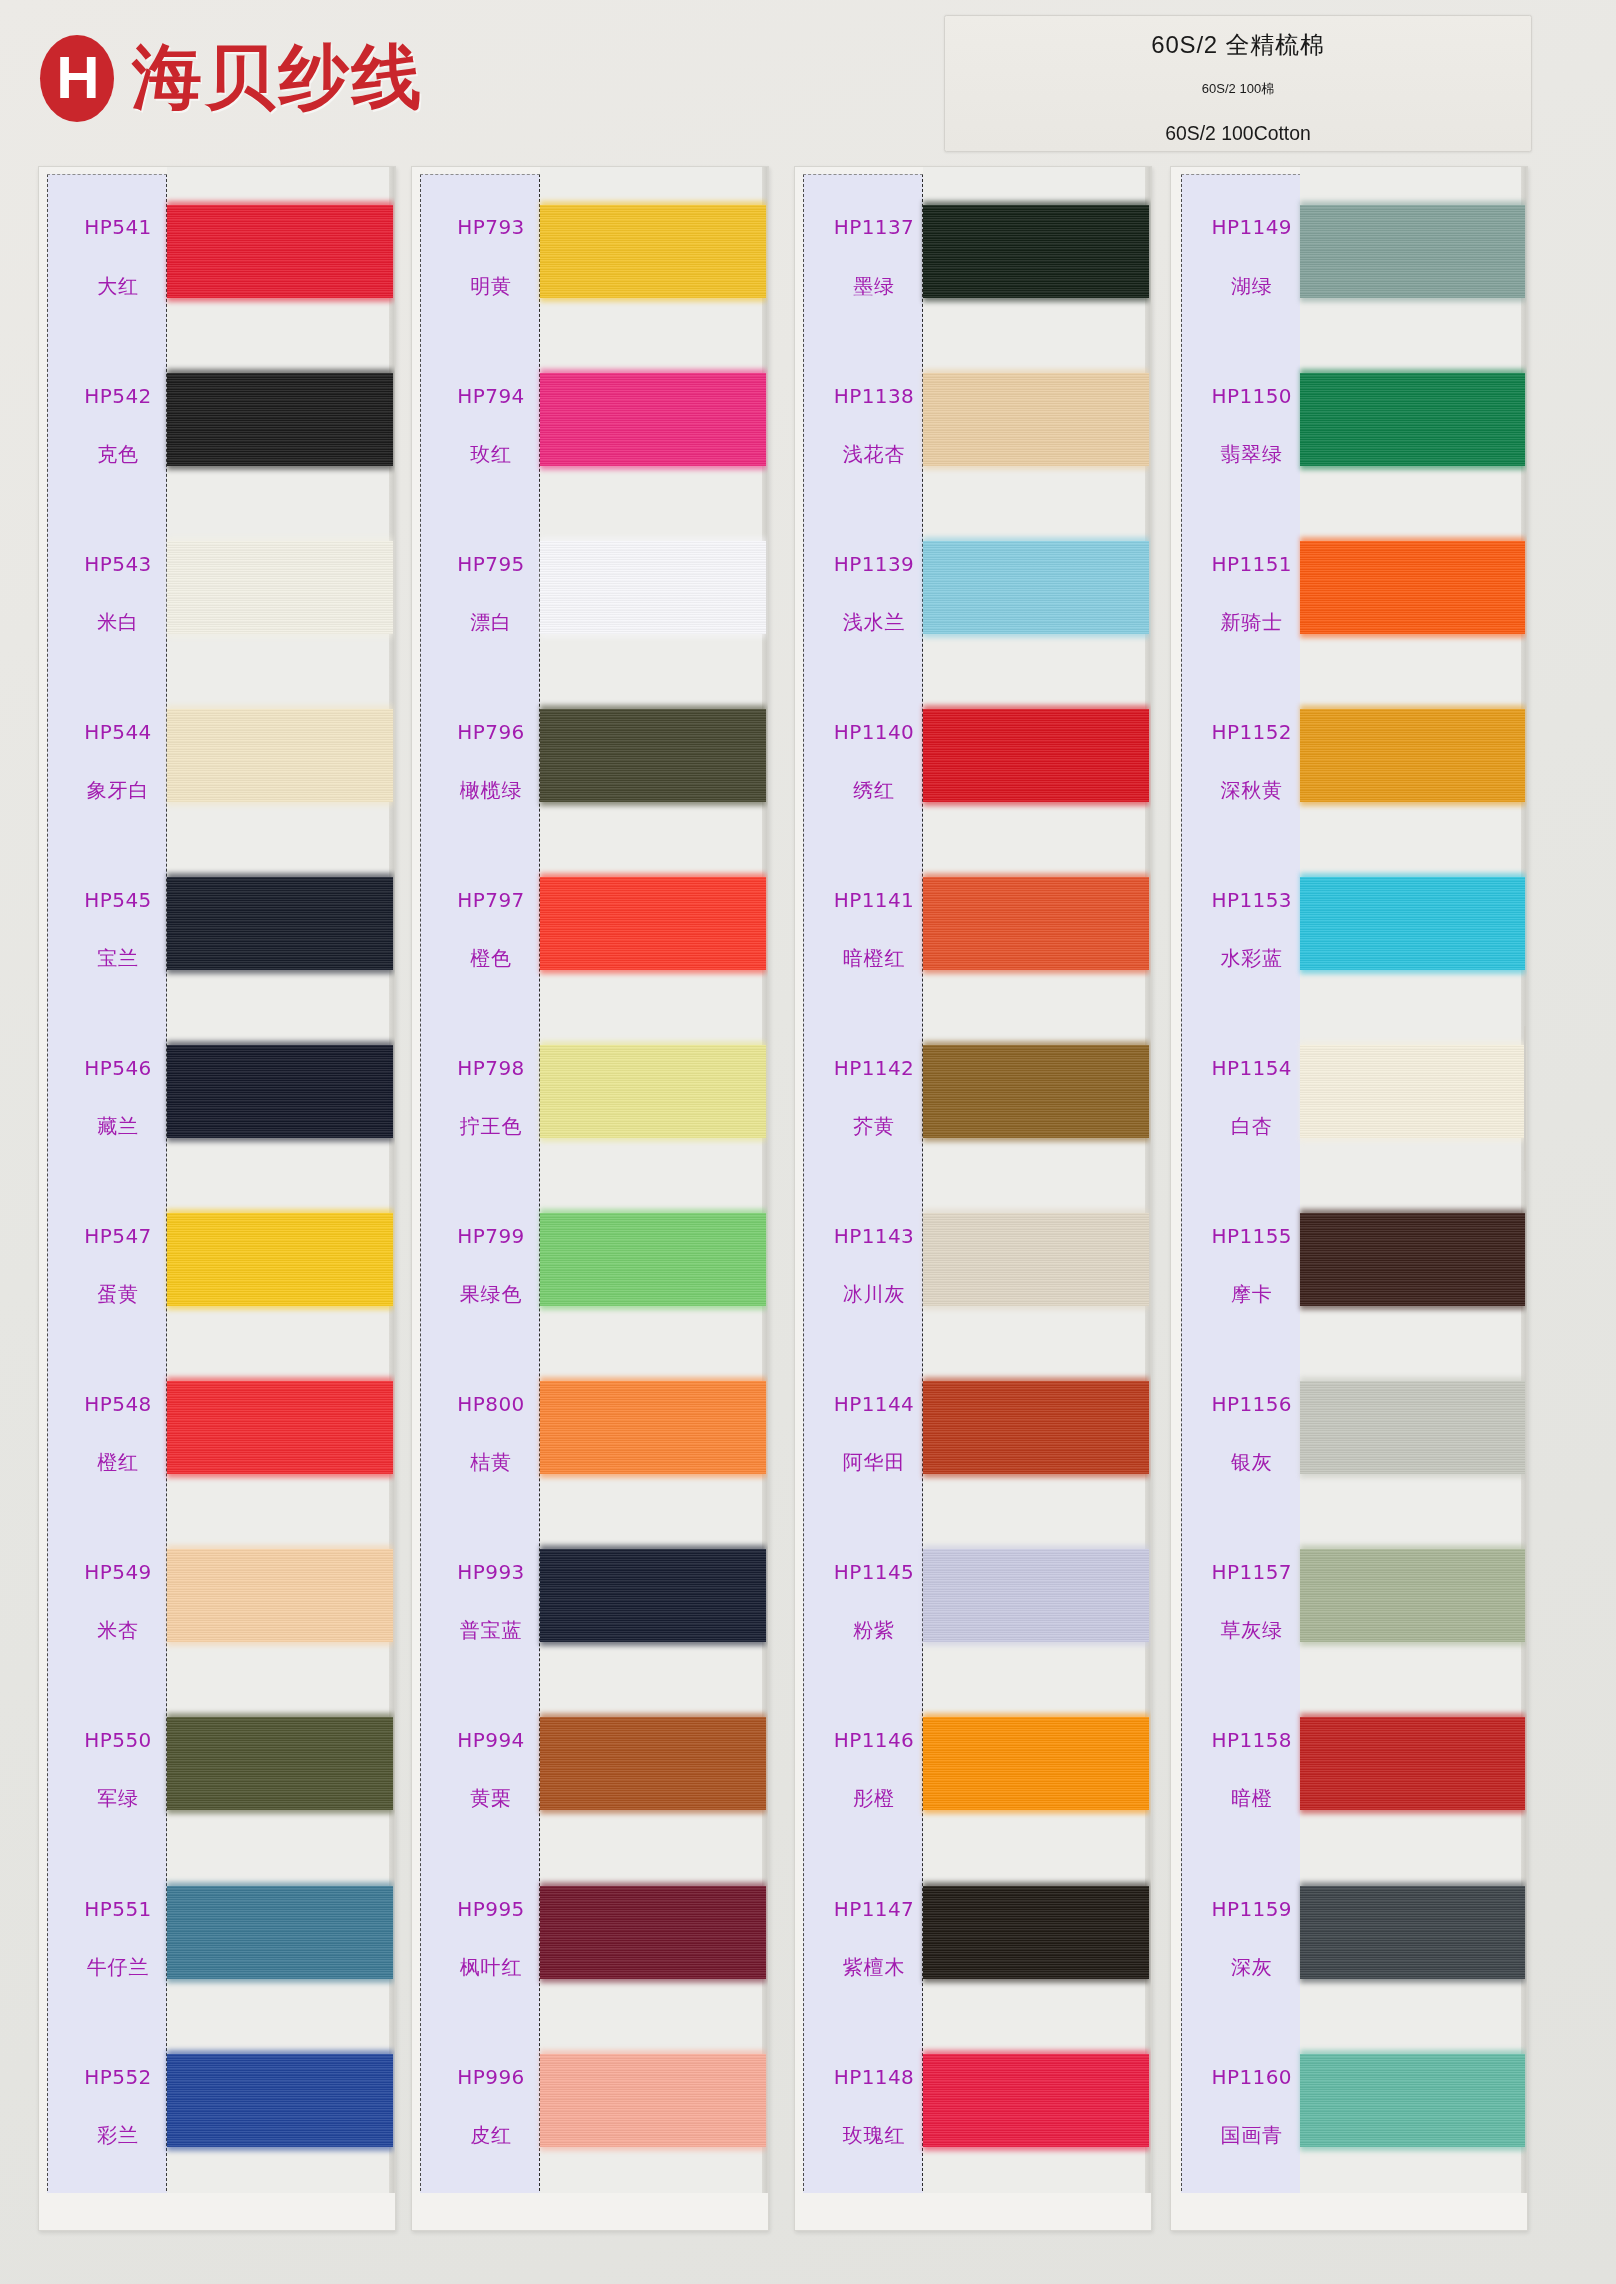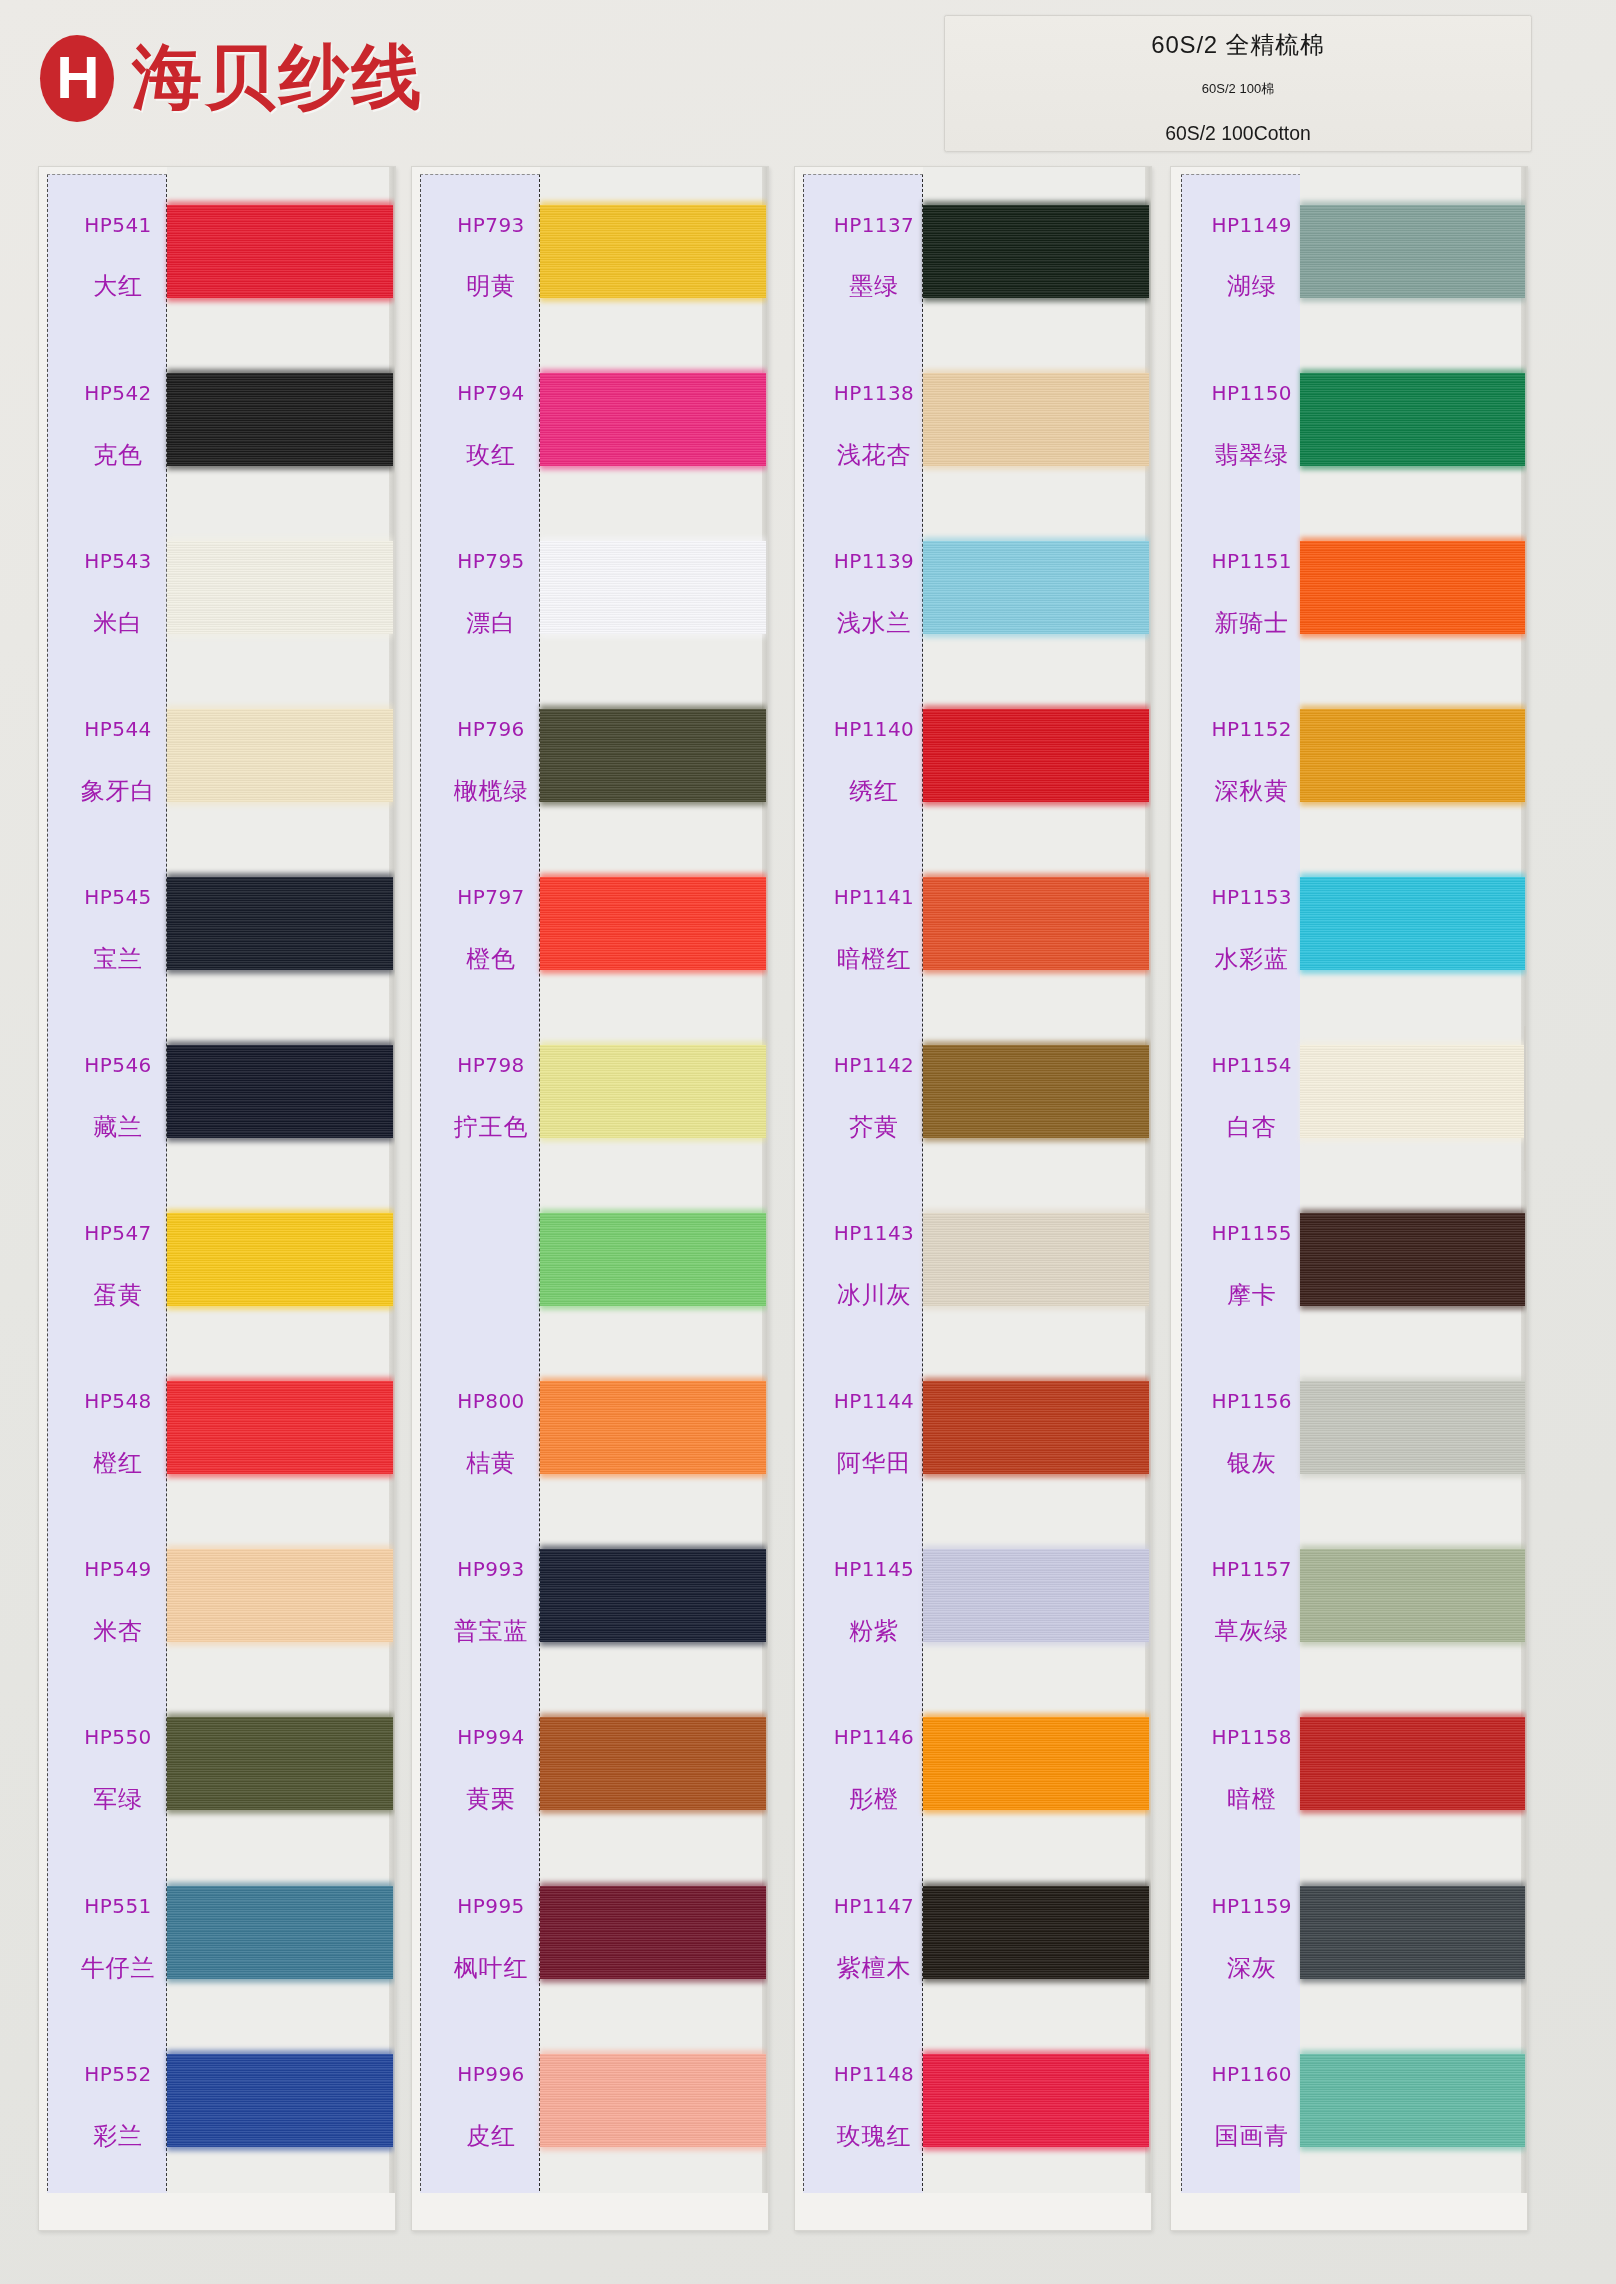--- a/index.html
+++ b/index.html
@@ -104,21 +104,21 @@
     width: 142px; height: 168px;
     display: flex; flex-direction: column;
     align-items: center; justify-content: center;
     gap: 6.5px;
     color: #a21caf;
     z-index: 3;
   }
   .card-4 .label { left: 9.7px; }
   .code { font-size: 20px; letter-spacing: 0.4px; font-weight: 500;
           font-family: "DejaVu Sans", "Liberation Sans", sans-serif; }
-  .cname { font-size: 24px; letter-spacing: 0.8px;
+  .cname { font-size: 20px; letter-spacing: 0.8px;
            font-family: Liberation Sans, sans-serif; margin-top: 27px; }
 
   .swatch {
     position: absolute; left: 128px; top: 31px;
     width: 226px; height: 93px;
     z-index: 2;
     box-shadow: inset 0 0 0 0 rgba(0,0,0,0);
   }
   .card-4 .swatch { left: 129px; width: 225px; }
   
@@ -297,20 +297,24 @@
         </div>
         <div class="row" style="top: 847px;">
           <div class="swatch" style="background: rgb(232, 229, 144);"></div>
           <div class="label">
             <div class="code">HP798</div>
             <div class="cname">拧王色</div>
           </div>
         </div>
         <div class="row" style="top: 1015px;">
           <div class="swatch" style="background: rgb(119, 205, 110);"></div>
+          <div class="label">
+            <div class="code">HP799</div>
+            <div class="cname">果绿色</div>
+          </div>
         </div>
         <div class="row" style="top: 1183px;">
           <div class="swatch" style="background: rgb(250, 133, 54);"></div>
           <div class="label">
             <div class="code">HP800</div>
             <div class="cname">桔黄</div>
           </div>
         </div>
         <div class="row" style="top: 1351px;">
           <div class="swatch" style="background: rgb(23, 29, 48);"></div>

